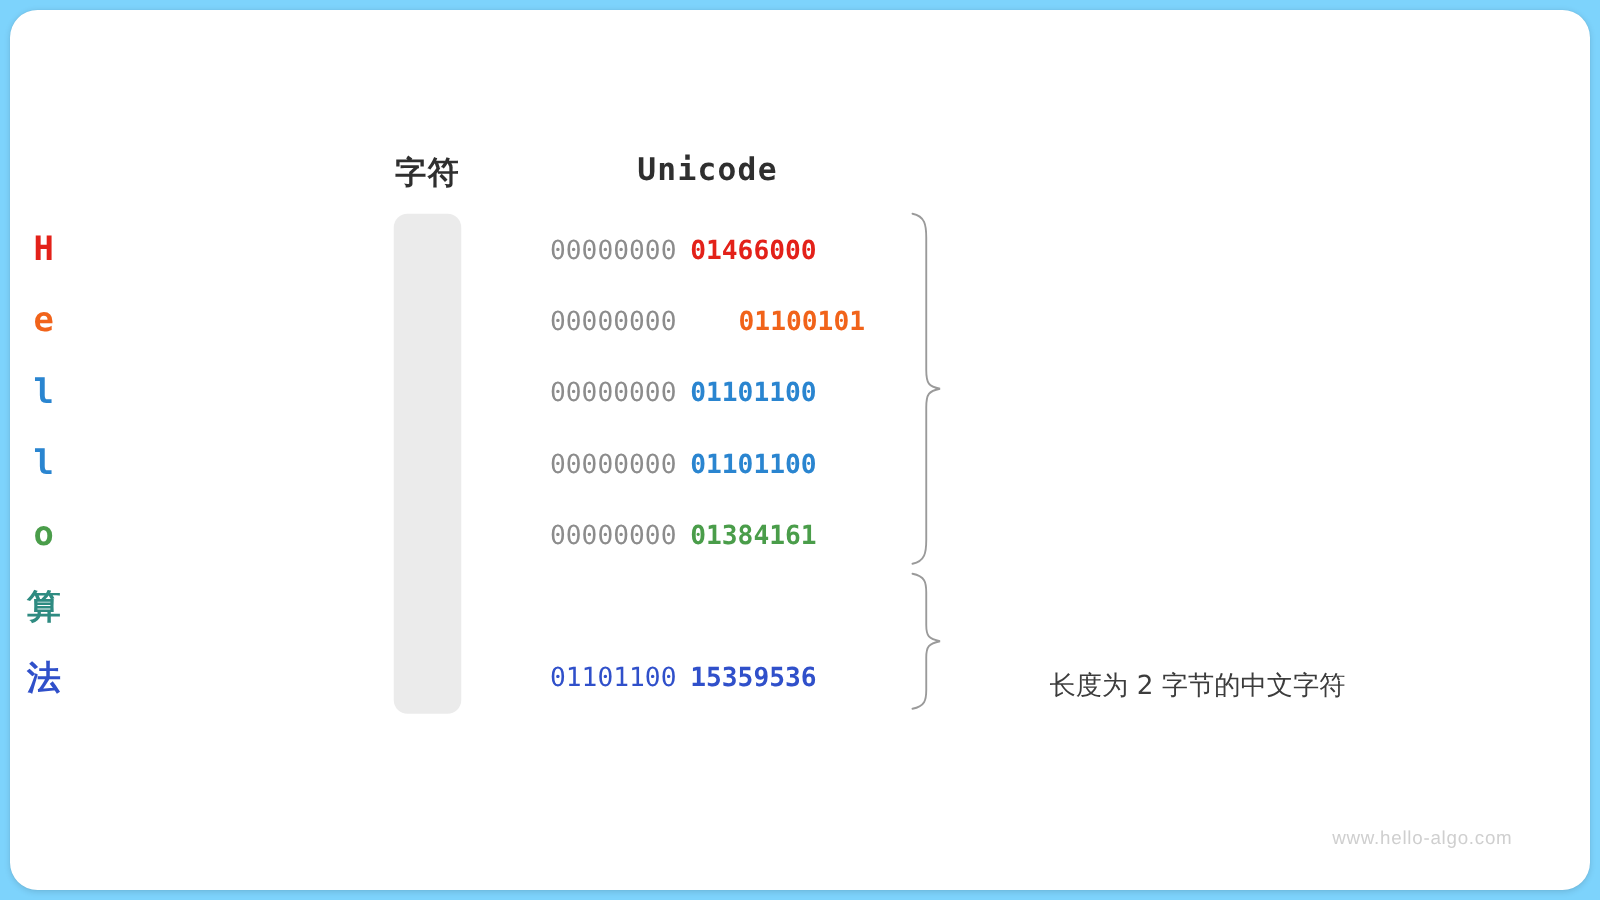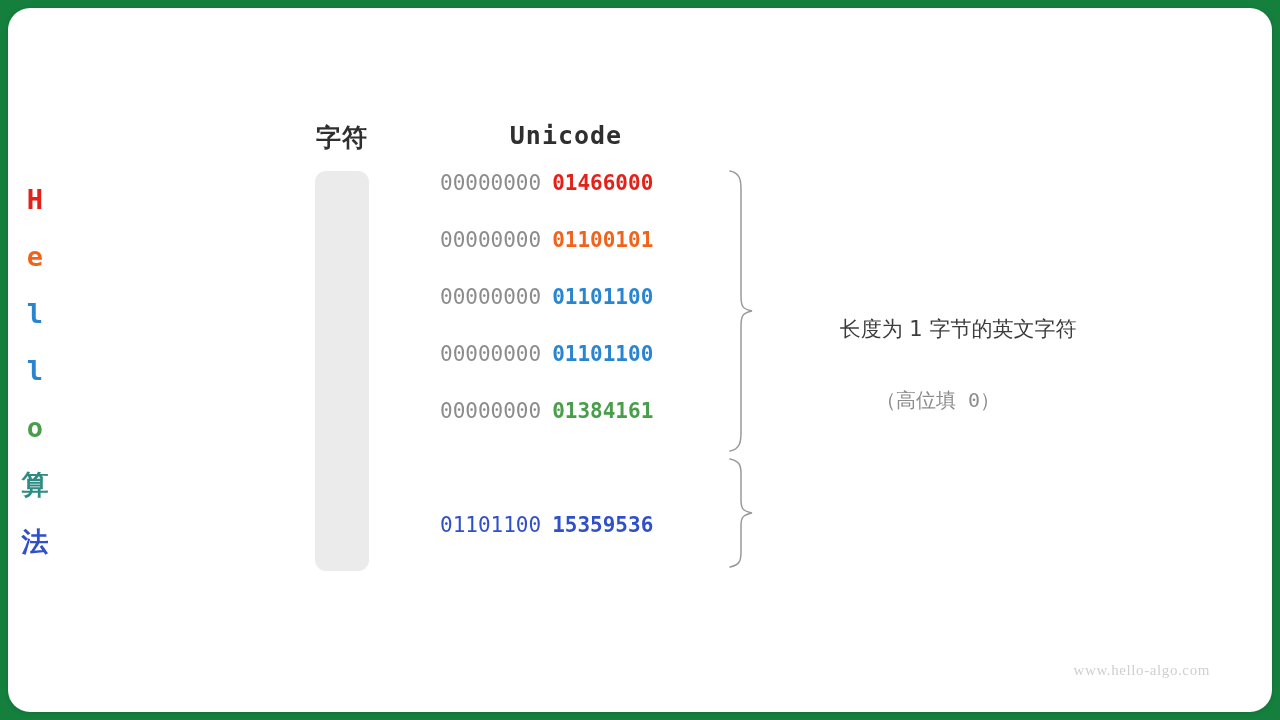--- a/index.html
+++ b/index.html
@@ -12,21 +12,21 @@
     height: 720px;
     overflow: hidden;
     font-family: "Liberation Sans", "DejaVu Sans", sans-serif;
   }
 
   
   #canvas {
     position: relative;
     width: 1280px;
     height: 720px;
-    background: #15803d;
+    background: #7dd3fc;
   }
   #card {
     position: absolute;
     left: 8px;
     top: 8px;
     width: 1264px;
     height: 704px;
     background: #ffffff;
     border-radius: 22px;
     box-shadow: 0 1px 5px rgba(0,0,0,0.13), 0 0 1px rgba(0,0,0,0.10);
@@ -85,21 +85,21 @@
     font-size: 27px;
   }
 
   
   .bin-row {
     position: absolute;
     left: 432px;
     width: 252px;
     height: 57px;
     display: flex;
-    align-items: flex-start;
+    align-items: center;
     justify-content: flex-start;
     font-family: "DejaVu Sans Mono", "Liberation Mono", monospace;
     font-size: 21px;
     white-space: pre;
   }
   .byte-hi {
     color: #8c8c8c;
     font-weight: normal;
   }
   .byte-lo {
@@ -130,21 +130,21 @@
     font-family: "DejaVu Sans Mono", "Liberation Mono", monospace;
   }
 
   
   #watermark {
     position: absolute;
     right: 62px;
     bottom: 33px;
     color: #cfcfcf;
     font-size: 15px;
-    font-family: Liberation Serif, serif;
+    font-family: Liberation Sans, sans-serif;
     letter-spacing: 0.6px;
     white-space: nowrap;
   }
 </style>
 </head>
 <body>
 
 <div id="canvas">
   <div id="card">
 
@@ -162,21 +162,21 @@
     <div class="char-cell cjk" style="top: 505px; color: rgb(48, 80, 202);">法</div>
 
     <div class="bin-row" style="top:163px">
       <span class="byte-hi" style="color: rgb(140, 140, 140);">00000000</span>
       <span class="byte-sep"></span>
       <span class="byte-lo" style="color: rgb(227, 33, 25);">01466000</span>
     </div>
     <div class="bin-row" style="top:220px">
       <span class="byte-hi" style="color: rgb(140, 140, 140);">00000000</span>
       <span class="byte-sep"></span>
-      <span class="byte-lo" style="color: rgb(241, 99, 26);">01100101</span>
+      <span class="byte-lo" style="color: rgb(241, 99, 26); margin-left: 39px;">01100101</span>
     </div>
     <div class="bin-row" style="top:277px">
       <span class="byte-hi" style="color: rgb(140, 140, 140);">00000000</span>
       <span class="byte-sep"></span>
       <span class="byte-lo" style="color: rgb(42, 133, 208);">01101100</span>
     </div>
     <div class="bin-row" style="top:334px">
       <span class="byte-hi" style="color: rgb(140, 140, 140);">00000000</span>
       <span class="byte-sep"></span>
       <span class="byte-lo" style="color: rgb(42, 133, 208);">01101100</span>
@@ -206,20 +206,21 @@
       <path d="M 4 5
                C 14 7, 15 12, 15 20
                L 15 46
                C 15 55, 17 57, 26 59
                C 17 61, 15 63, 15 72
                L 15 98
                C 15 106, 14 111, 4 113" fill="none" stroke="#9a9a9a" stroke-width="1.5" stroke-linecap="round"></path>
     </svg>
 
     <div class="annotation" style="left: 760px; top: 268px; width: 340px; color: rgb(60, 60, 60);">
-      <span>长度为 1 字节的英文字符</span>
-      <span class="sub">（高位填 0）</span>
+    </div>
+    <div class="annotation" style="left: 760px; top: 487px; width: 340px; color: rgb(60, 60, 60);">
+      <span>长度为 2 字节的中文字符</span>
     </div>
 
     <div id="watermark" style="color: rgb(207, 207, 207);">www.hello-algo.com</div>
 
   </div>
 </div>
 
 </body></html>

